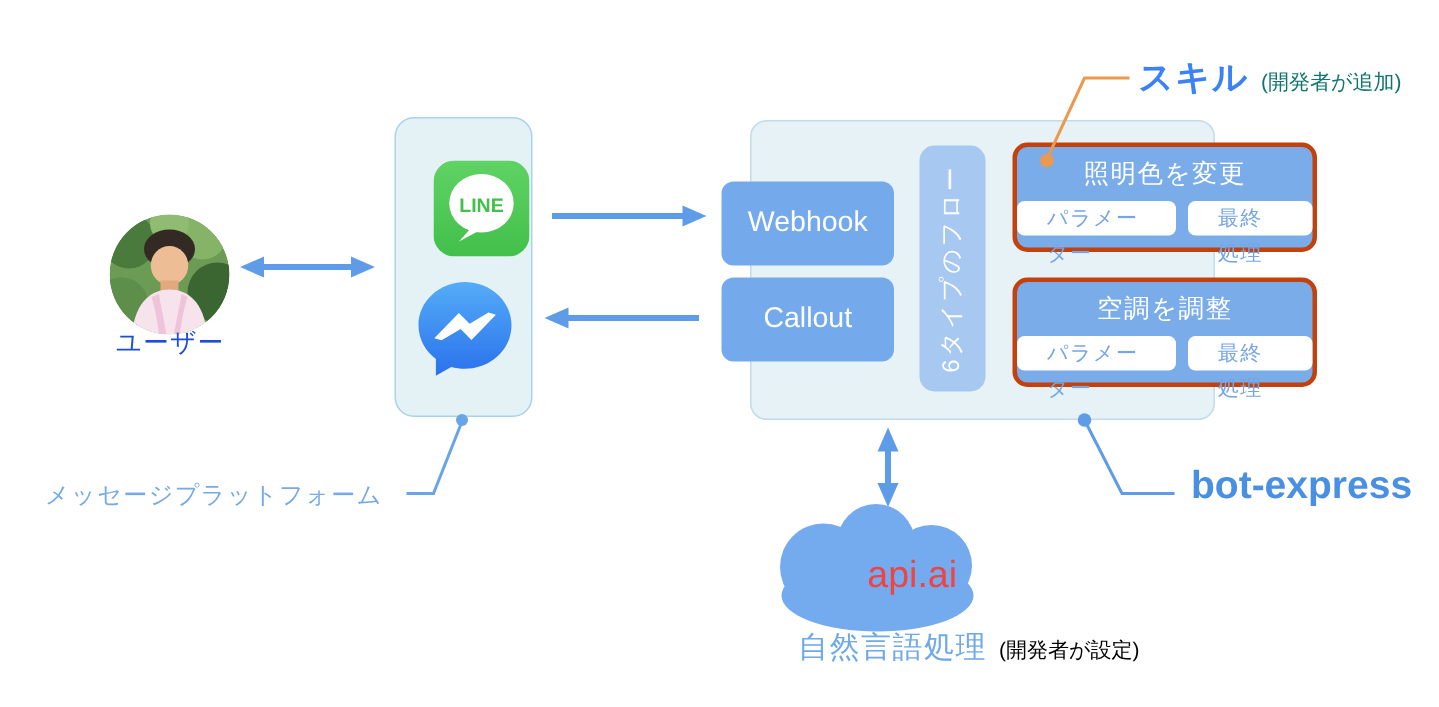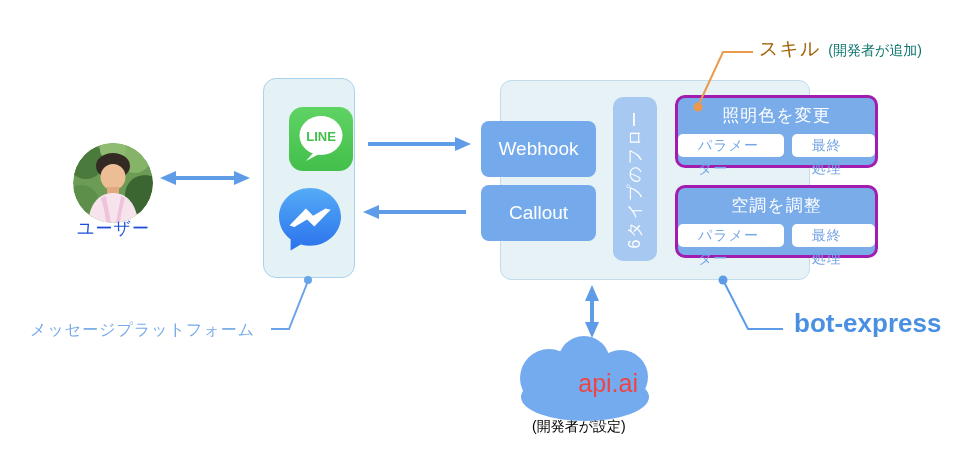--- a/index.html
+++ b/index.html
@@ -21,30 +21,30 @@
   
   .main-box { position:absolute; left:500px; top:80px; width:310px; height:200px; background:#e7f2f6; border:1.5px solid #c2dcea; border-radius:11px; }
   .node-btn { position:absolute; width:115px; height:56px; background:#74aaec; border-radius:8px; color:#fff; font-size:19px; display:flex; align-items:center; justify-content:center; }
   .webhook { left:481px; top:121px; }
   .callout { left:481px; top:185px; }
 
   .flow-pill { position:absolute; left:613px; top:97px; width:44px; height:164px; background:#a7c8f1; border-radius:10px; }
   .flow-pill .vtext { position:absolute; left:50%; top:50%; transform:translate(-50%,-50%) rotate(-90deg); white-space:nowrap; color:#fff; font-size:16px; letter-spacing:2px; }
 
   
-  .skill-card { position:absolute; left:675px; width:203px; height:73px; background:#79ace9; border:3px solid #a21caf; border-radius:10px; display:flex; flex-direction:column; align-items:center; }
+  .skill-card { position:absolute; left:675px; width:203px; height:73px; background:#79ace9; border:3px solid #c2410c; border-radius:10px; display:flex; flex-direction:column; align-items:center; }
   .skill-1 { top:95px; }
   .skill-2 { top:185px; }
   .skill-title { color:#fff; font-size:17px; margin-top:6px; letter-spacing:1px; }
   .skill-btn-row { display:flex; gap:8px; margin-top:7px; }
   .skill-btn { background:#fff; border-radius:5px; color:#76a5e6; font-size:14px; height:23px; line-height:23px; padding:0 20px; letter-spacing:1px; }
 
   
   .skill-label-row { position:absolute; left:759px; top:36px; display:flex; align-items:baseline; gap:8px; white-space:nowrap; }
-  .skill-label { font-size:19px; font-weight:normal; color:#a16207; letter-spacing:1px; }
+  .skill-label { font-size:23px; font-weight:bold; color:#3b82f6; letter-spacing:1px; }
   .skill-note { font-size:14px; color:#0f766e; }
   .botexpress-label { position:absolute; left:794px; top:308px; font-size:26px; font-weight:bold; color:#4a90e2; white-space:nowrap; }
 
   
   .apiai-label { position:absolute; left:538px; top:369px; width:100px; text-align:right; font-size:25px; color:#ef4444; }
   .nlp-row { position:absolute; left:532px; top:418px; display:flex; align-items:baseline; gap:8px; white-space:nowrap; }
   .nlp-label { font-size:20px; color:#6fa9e8; letter-spacing:1px; }
   .nlp-note { font-size:14px; color:#000000; }
 </style>
 </head>
@@ -141,20 +141,21 @@
 
   <div class="skill-label-row">
     <span class="skill-label">スキル</span>
     <span class="skill-note">(開発者が追加)</span>
   </div>
 
   <div class="botexpress-label">bot-express</div>
 
   <div class="apiai-label">api.ai</div>
   <div class="nlp-row">
+    <span class="nlp-label">自然言語処理</span>
     <span class="nlp-note">(開発者が設定)</span>
   </div>
 
   <svg class="overlay" viewBox="0 0 959 471">
 
     <g fill="#74abef">
       <circle cx="549" cy="378" r="29"></circle>
       <circle cx="584" cy="362" r="26"></circle>
       <circle cx="621" cy="377" r="27"></circle>
       <ellipse cx="585" cy="397" rx="64" ry="24"></ellipse>

